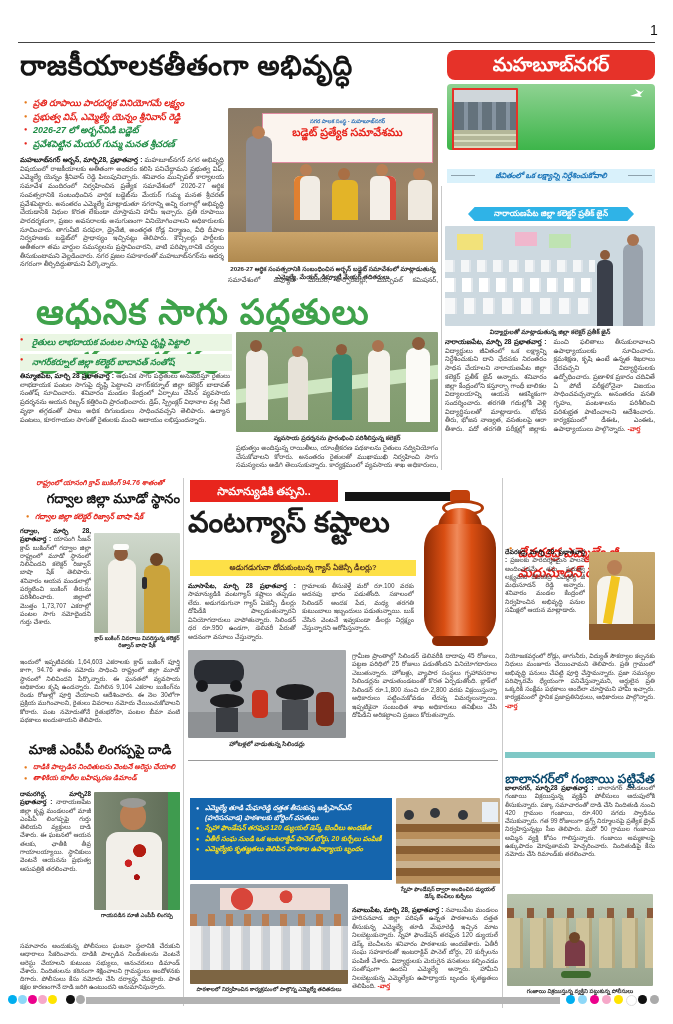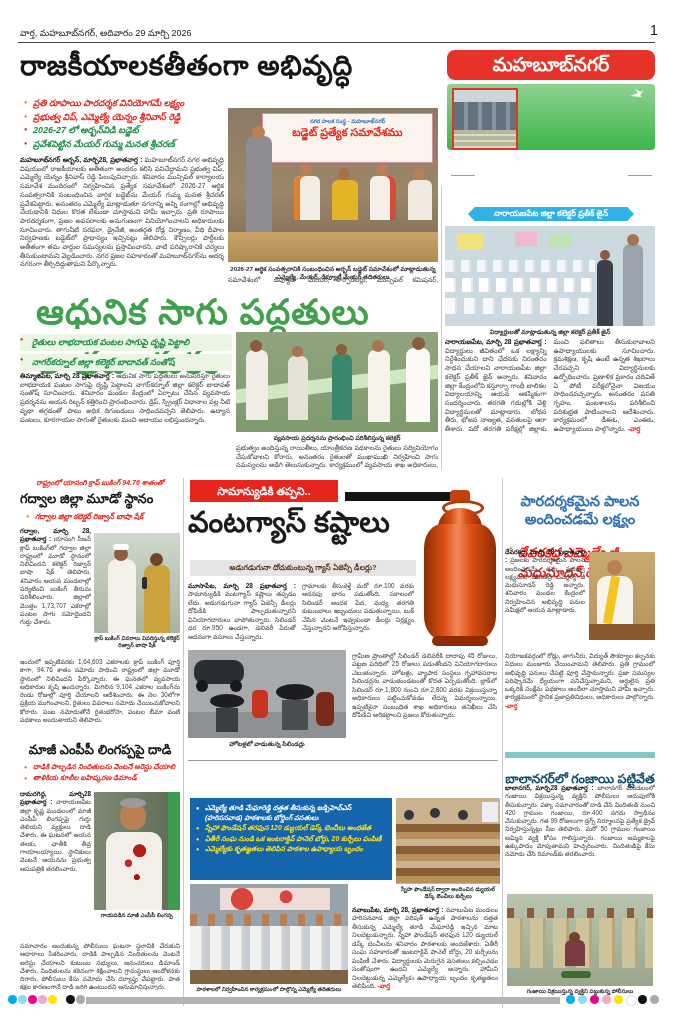--- a/index.html
+++ b/index.html
@@ -18,21 +18,20 @@
   .greenstrip{background:#eaf6e3;margin-bottom:3px;padding:2px 4px 2px 12px}
   .vline{position:absolute;width:1px;background:#c9c9c9}
   .photo{position:absolute;overflow:hidden;border-radius:1px}
   .dot{position:absolute;width:9px;height:9px;border-radius:50%}
 </style>
 </head>
 <body>
 
 <div id="page">
 
-  <div class="abs" style="left:20px;top:28px;width:420px;font-size:9px;color:#222">వార్త, మహబూబ్‌నగర్, ఆదివారం 29 మార్చి 2026</div>
   <div class="abs" style="left:650px;top:22px;font-size:14px;color:#111">1</div>
   <div class="abs" style="left:18px;top:42px;width:637px;height:1px;background:#444"></div>
 
   <div class="abs" style="left:20px;top:50px;width:420px;height:42px;font-size:28px;font-weight:bold;color:#161616;letter-spacing:.5px">రాజకీయాలకతీతంగా అభివృద్ధి</div>
   <div class="abs" style="left:24px;top:97px;width:202px;font-size:9px">
     <div class="bul red">ప్రతి రూపాయి పారదర్శక వినియోగమే లక్ష్యం</div>
     <div class="bul red">ప్రభుత్వ విప్, ఎమ్మెల్యే యెన్నం శ్రీనివాస్ రెడ్డి</div>
     <div class="bul green">2026-27 లో అర్బన్‌విడి బడ్జెట్</div>
     <div class="bul green">ప్రవేశపెట్టిన మేయర్ గుమ్మ మనత శ్రీచరణ్</div>
   </div>
@@ -68,20 +67,21 @@
          linear-gradient(180deg,#cfd6da 0 12px,transparent 12px),
          repeating-linear-gradient(90deg,#64727c 0 10px,#8593a0 10px 14px)">
       <div class="abs" style="left:0;bottom:0;width:100%;height:18px;background:repeating-linear-gradient(180deg,#b4b799 0 4px,#d9dcc0 4px 6px)"></div>
     </div>
     <div class="abs" style="left:72px;top:2px;width:132px;height:62px;text-align:center">
       <svg width="16" height="10" viewBox="0 0 16 10" style="position:absolute;right:6px;top:2px">
         <path d="M1 8 L9 5 L6 1 L12 4 L15 2 L11 7 L13 9 Z" fill="#fff"></path>
       </svg>
     </div>
   </div>
+  <div class="abs" style="left:447px;top:169px;width:208px;height:14px;background:#d9f1fb;color:#1b74b8;font-size:7.5px;font-weight:bold;font-style:italic;text-align:center;line-height:14px">జీవితంలో ఒక లక్ష్యాన్ని నిర్దేశించుకోవాలి</div>
   <div class="abs" style="left:451px;top:175px;width:24px;height:1px;background:#8fa2ad"></div>
   <div class="abs" style="left:628px;top:175px;width:24px;height:1px;background:#8fa2ad"></div>
 
   <div class="abs" style="left:468px;top:207px;width:166px;height:14px;background:#2fb3e7;color:#fff;font-size:8px;font-weight:bold;text-align:center;line-height:14px;clip-path:polygon(0 50%,4% 0,96% 0,100% 50%,96% 100%,4% 100%)">నారాయణపేట జిల్లా కలెక్టర్ ప్రతీక్ జైన్</div>
   <div class="photo" style="left:445px;top:226px;width:210px;height:100px;background:#cdd9e0">
     <div class="abs" style="left:12px;top:8px;width:26px;height:16px;background:#f2e27a"></div>
     <div class="abs" style="left:70px;top:6px;width:22px;height:14px;background:#f0b7cd"></div>
     <div class="abs" style="left:104px;top:8px;width:22px;height:14px;background:#bfe3b2"></div>
     <div class="abs" style="left:0;top:34px;width:150px;height:12px;background:repeating-linear-gradient(90deg,#f4f6f7 0 8px,#dfe5ea 8px 10px,transparent 10px 16px)"></div>
     <div class="abs" style="left:0;top:52px;width:156px;height:14px;background:repeating-linear-gradient(90deg,#ffffff 0 9px,#e3e8ec 9px 11px,transparent 11px 17px)"></div>
@@ -124,21 +124,21 @@
   <div class="abs body-text" style="left:236px;top:444px;width:202px;height:26px">
     <span>ప్రభుత్వం అందిస్తున్న రాయితీలు, యాంత్రీకరణ పథకాలను రైతులు సద్వినియోగం చేసుకోవాలని కోరారు. అనంతరం రైతులతో ముఖాముఖి నిర్వహించి సాగు సమస్యలను అడిగి తెలుసుకున్నారు. కార్యక్రమంలో వ్యవసాయ శాఖ అధికారులు, శాస్త్రవేత్తలు, రైతులు పాల్గొన్నారు.</span>
     
   </div>
 
   <div class="vline" style="left:441px;top:186px;height:284px"></div>
   <div class="vline" style="left:183px;top:478px;height:528px"></div>
   <div class="vline" style="left:502px;top:478px;height:530px"></div>
 
   <div class="abs" style="left:20px;top:479px;width:160px;font-size:7px;font-style:italic;font-weight:bold;color:#e5231b;text-align:center">రాష్ట్రంలో యాసంగి క్రాప్ బుకింగ్ 94.76 శాతంతో</div>
-  <div class="abs" style="left:20px;top:491px;width:160px;font-size:13px;font-weight:bold;color:#151515;text-align:left">గద్వాల జిల్లా మూడో స్థానం</div>
+  <div class="abs" style="left:20px;top:491px;width:160px;font-size:13px;font-weight:bold;color:#151515;text-align:right">గద్వాల జిల్లా మూడో స్థానం</div>
   <div class="abs bul red" style="left:26px;top:511px;width:152px;font-size:7.5px">గద్వాల జిల్లా కలెక్టర్ రిజ్వాన్ బాషా షేక్</div>
   <div class="abs body-text" style="left:20px;top:527px;width:71px;height:128px;font-size:6.3px">
     <span class="dl">గద్వాల, మార్చి 28, ప్రభాతవార్త :</span>
     <span>యాసంగి సీజన్ క్రాప్ బుకింగ్‌లో గద్వాల జిల్లా రాష్ట్రంలో మూడో స్థానంలో నిలిచిందని కలెక్టర్ రిజ్వాన్ బాషా షేక్ తెలిపారు. శనివారం ఆయన మండలాల్లో పర్యటించి బుకింగ్ తీరును పరిశీలించారు. జిల్లాలో మొత్తం 1,73,707 ఎకరాల్లో పంటల సాగు నమోదైందని గుర్తు చేశారు.</span>
   </div>
   <div class="photo" style="left:94px;top:533px;width:86px;height:100px;background:linear-gradient(180deg,#cfd8cc,#a8b49e)">
     <div class="abs" style="left:14px;top:26px;width:28px;height:74px;background:#f4f1ea;border-radius:9px 9px 0 0"></div>
     <div class="abs" style="left:20px;top:14px;width:14px;height:14px;background:#8d5c3c;border-radius:50%"></div>
     <div class="abs" style="left:19px;top:11px;width:16px;height:6px;background:#fdfdfb;border-radius:3px"></div>
     <div class="abs" style="left:50px;top:32px;width:26px;height:68px;background:#caa33c;border-radius:8px 8px 0 0"></div>
@@ -163,21 +163,21 @@
     <div class="abs" style="left:26px;top:6px;width:26px;height:10px;background:#9a9a96;border-radius:50%"></div>
     <div class="abs" style="left:12px;top:40px;width:56px;height:78px;background:#f2efe9;border-radius:12px 12px 0 0;
          background-image:radial-gradient(circle at 60% 24%,#b41d12 9%,transparent 10%),radial-gradient(circle at 40% 40%,#c22 6%,transparent 7%),radial-gradient(circle at 55% 58%,#a11 5%,transparent 6%)"></div>
   </div>
   <div class="abs caption" style="left:94px;top:912px;width:86px;font-size:5.6px">గాయపడిన మాజీ ఎంపీపీ లింగప్ప</div>
   <div class="abs body-text" style="left:20px;top:942px;width:160px;height:48px;font-size:6.3px">సమాచారం అందుకున్న పోలీసులు ఘటనా స్థలానికి చేరుకుని ఆధారాలు సేకరించారు. దాడికి పాల్పడిన నిందితులను వెంటనే అరెస్టు చేయాలని కుటుంబ సభ్యులు, అనుచరులు డిమాండ్ చేశారు. నిందితులను కఠినంగా శిక్షించాలని గ్రామస్థులు ఆందోళనకు దిగారు. పోలీసులు కేసు నమోదు చేసి దర్యాప్తు చేపట్టారు. పాత కక్షల కారణంగానే దాడి జరిగి ఉంటుందని అనుమానిస్తున్నారు.</div>
 
   <div class="abs" style="left:190px;top:480px;width:148px;height:22px;background:#e8251d;color:#fff;font-size:11px;font-weight:bold;text-align:center;line-height:22px">సామాన్యుడికి తప్పని..</div>
   <div class="abs" style="left:345px;top:492px;width:118px;height:9px;background:#141414"></div>
   <div class="abs" style="left:188px;top:506px;width:238px;font-size:29px;font-weight:bold;color:#1b1b1b">వంటగ్యాస్ కష్టాలు</div>
-  <div class="abs" style="left:190px;top:560px;width:226px;height:16px;background:#e5e5e5;color:#5a3b22;font-size:7.5px;font-weight:bold;text-align:center;line-height:16px">అడుగడుగునా దోచుకుంటున్న గ్యాస్ ఏజెన్సీ డీలర్లు?</div>
+  <div class="abs" style="left:190px;top:560px;width:226px;height:16px;background:#fde047;color:#5a3b22;font-size:7.5px;font-weight:bold;text-align:center;line-height:16px">అడుగడుగునా దోచుకుంటున్న గ్యాస్ ఏజెన్సీ డీలర్లు?</div>
 
   <div class="abs" style="left:424px;top:488px;width:72px;height:160px">
     <div class="abs" style="left:26px;top:2px;width:20px;height:12px;background:#c2410c;border-radius:4px 4px 2px 2px"></div>
     <div class="abs" style="left:18px;top:12px;width:36px;height:10px;border:3px solid #b23c08;border-radius:50%;background:transparent"></div>
     <div class="abs" style="left:14px;top:20px;width:44px;height:20px;background:linear-gradient(90deg,#8f2c05,#d94e12 30%,#f08a5a 48%,#d94e12 65%,#8f2c05);border-radius:20px 20px 0 0"></div>
     <div class="abs" style="left:0;top:36px;width:72px;height:116px;background:linear-gradient(90deg,#8f2c05,#d94e12 28%,#f08a5a 46%,#d94e12 66%,#8f2c05);border-radius:18px/24px"></div>
     <div class="abs" style="left:8px;top:148px;width:56px;height:10px;background:#8f2c05;border-radius:6px"></div>
   </div>
 
   <div class="abs body-text" style="left:188px;top:582px;width:108px;height:64px;font-size:6.4px">
@@ -194,21 +194,20 @@
     <div class="abs" style="left:28px;top:58px;width:22px;height:24px;background:#3a3d42"></div>
     <div class="abs" style="left:64px;top:40px;width:16px;height:28px;background:#c9331f;border-radius:5px"></div>
     <div class="abs" style="left:88px;top:34px;width:38px;height:16px;background:#1d1d1f;border-radius:50%"></div>
     <div class="abs" style="left:94px;top:50px;width:26px;height:30px;background:#4a4d52"></div>
     <div class="abs" style="left:128px;top:42px;width:18px;height:34px;background:#7a2a1a;border-radius:6px"></div>
   </div>
   <div class="abs caption" style="left:188px;top:740px;width:158px">హోటళ్లలో వాడుతున్న సిలిండర్లు</div>
   <div class="abs body-text" style="left:352px;top:652px;width:145px;height:104px;font-size:6.4px">గ్రామీణ ప్రాంతాల్లో సిలిండర్ డెలివరీకి దాదాపు 45 రోజులు, పట్టణ పరిధిలో 25 రోజులు పడుతోందని వినియోగదారులు చెబుతున్నారు. హోటళ్లు, వ్యాపార సంస్థలు గృహావసరాల సిలిండర్లను వాడుతుండటంతో కొరత ఏర్పడుతోంది. బ్లాక్‌లో సిలిండర్ రూ.1,800 నుంచి రూ.2,800 వరకు విక్రయిస్తున్నా అధికారులు పట్టించుకోవడం లేదన్న విమర్శలున్నాయి. ఇప్పటికైనా సంబంధిత శాఖ అధికారులు తనిఖీలు చేసి దోపిడీని అరికట్టాలని ప్రజలు కోరుతున్నారు.</div>
   <div class="abs" style="left:188px;top:760px;width:310px;height:1px;background:#9a9a9a"></div>
 
-  <div class="abs" style="left:505px;top:492px;width:150px;font-size:14.5px;font-weight:bold;color:#2b70b7;text-align:center;line-height:1.25">పారదర్శకమైన పాలన అందించడమే లక్ష్యం</div>
   <div class="abs bul red" style="left:509px;top:532px;width:146px;font-size:13px">దేవరకద్ర ఎమ్మెల్యే జీ మధుసూదన్ రెడ్డి</div>
   <div class="abs body-text" style="left:505px;top:548px;width:80px;height:102px;font-size:6.3px">
     <span class="dl">దేవరకద్ర, మార్చి 28, ప్రభాతవార్త :</span>
     <span>ప్రజలకు పారదర్శకమైన పాలన అందించడమే తమ ప్రభుత్వ లక్ష్యమని దేవరకద్ర ఎమ్మెల్యే జీ మధుసూదన్ రెడ్డి అన్నారు. శనివారం మండల కేంద్రంలో నిర్వహించిన అభివృద్ధి పనుల సమీక్షలో ఆయన మాట్లాడారు.</span>
   </div>
   <div class="photo" style="left:589px;top:552px;width:66px;height:88px;background:linear-gradient(180deg,#c8a96e,#b6945c)">
     <div class="abs" style="left:18px;top:8px;width:15px;height:15px;background:#b97f55;border-radius:50%"></div>
     <div class="abs" style="left:8px;top:24px;width:36px;height:50px;background:#f6f3ec;border-radius:10px 10px 0 0"></div>
     <div class="abs" style="left:18px;top:24px;width:9px;height:48px;background:#f2c521;transform:rotate(10deg)"></div>
     <div class="abs" style="left:0;bottom:0;width:100%;height:16px;background:#8a5a2e"></div>

